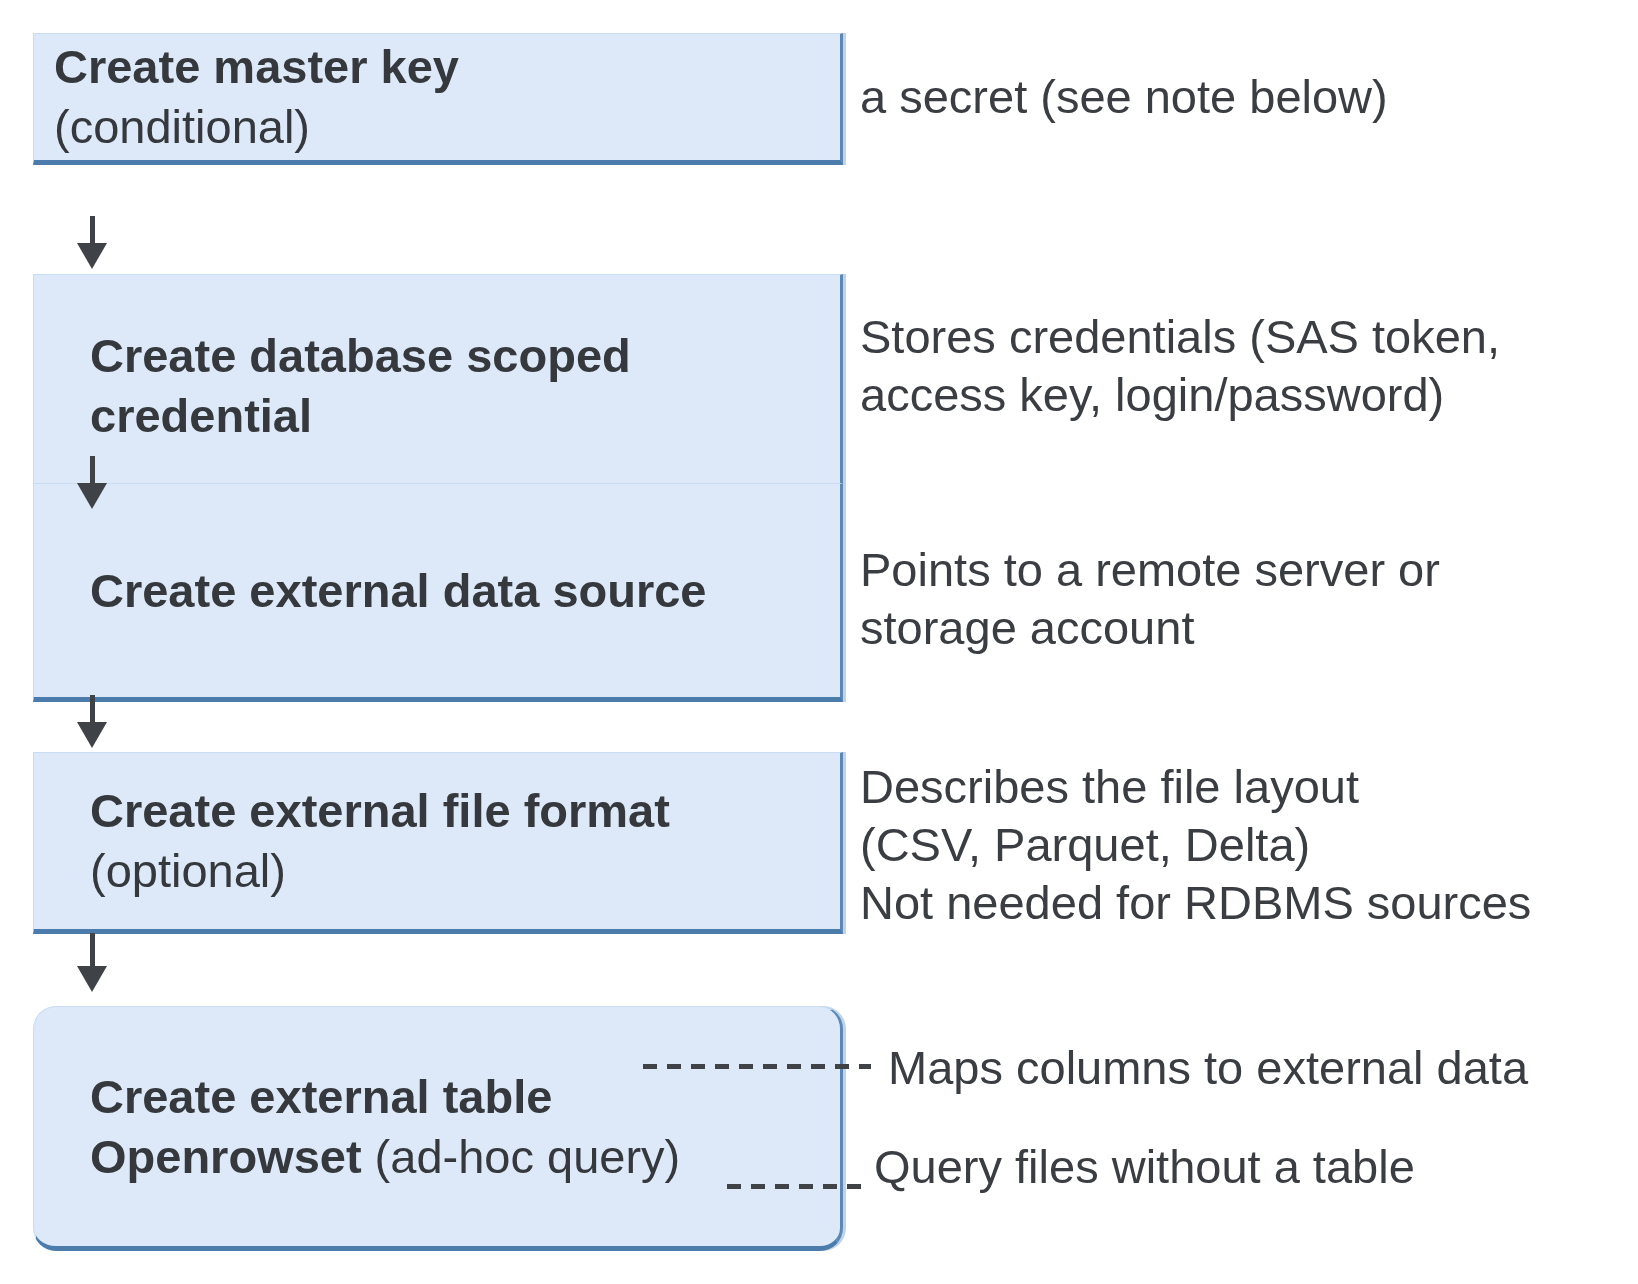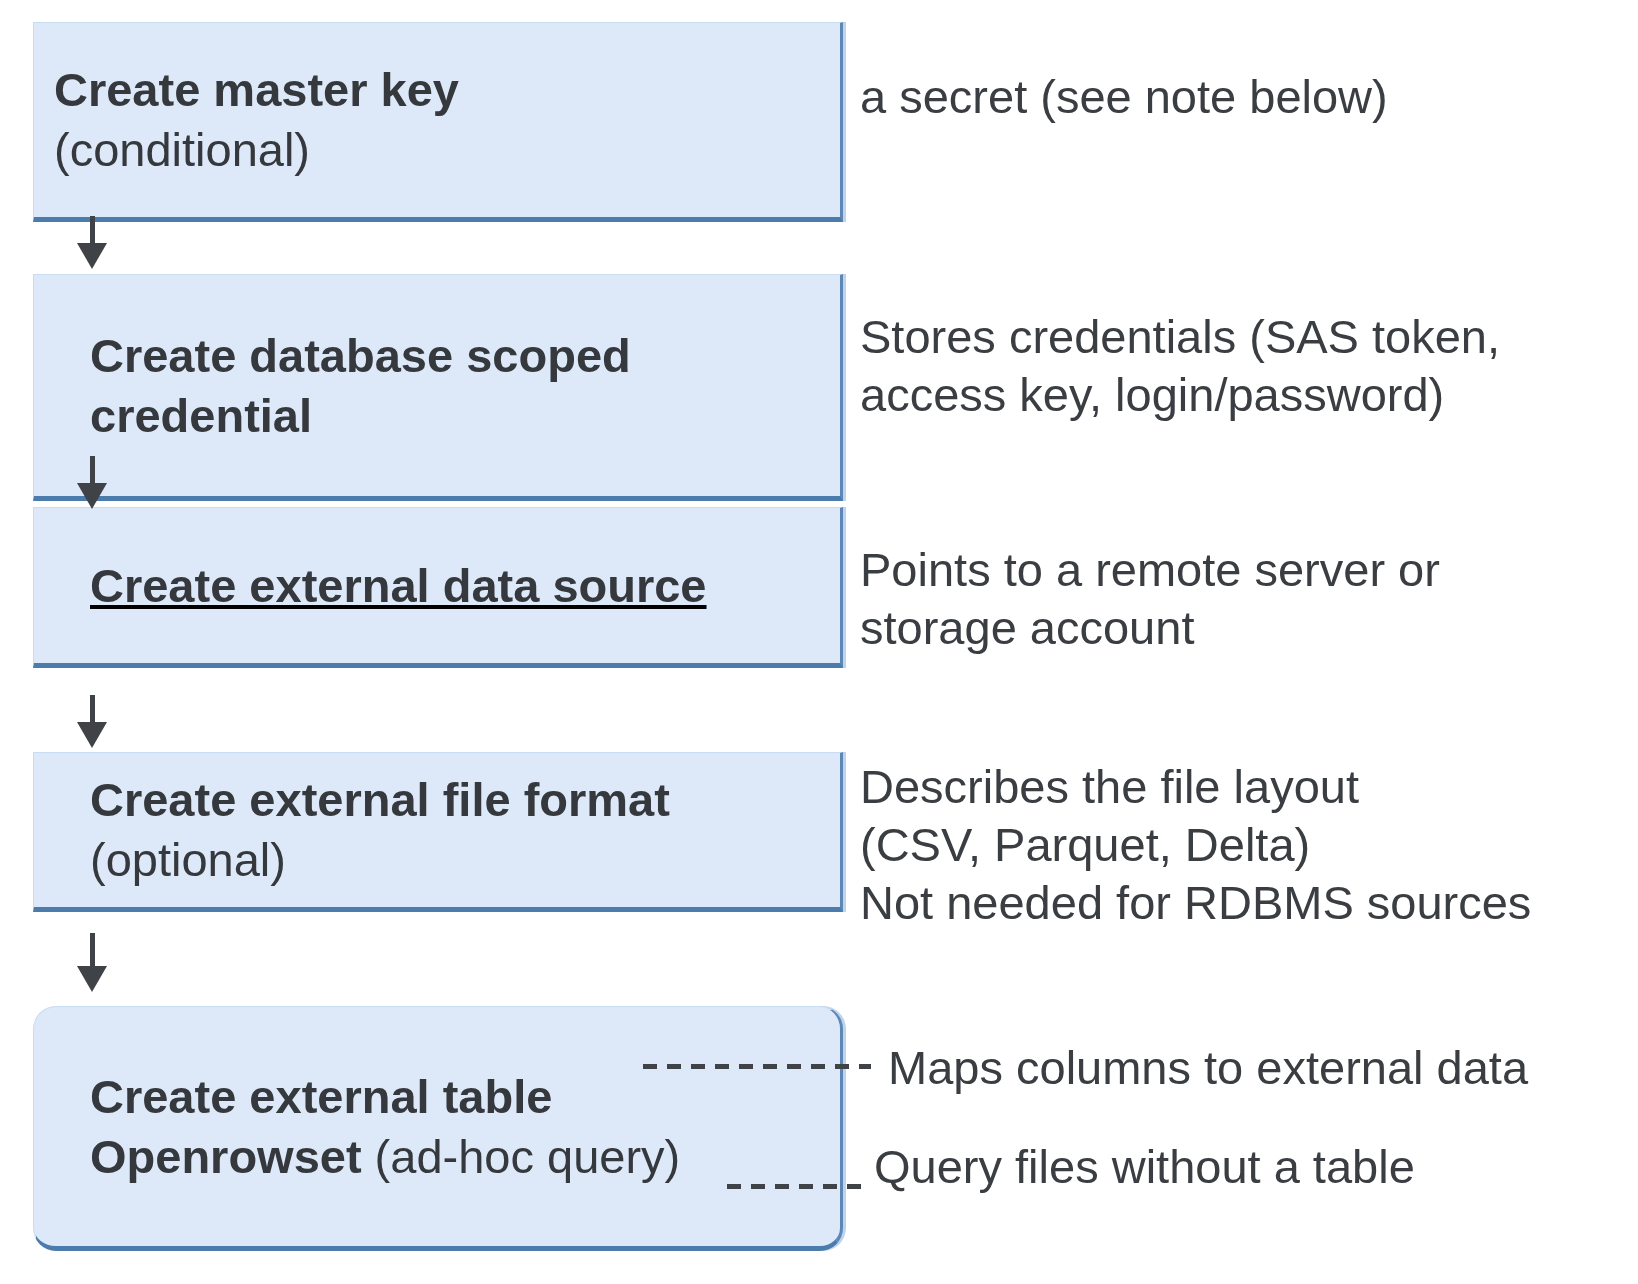--- a/index.html
+++ b/index.html
@@ -24,24 +24,24 @@
     border-top: 1px solid #c9dcf2;
     border-left: 1px solid #c9dcf2;
     border-right: 3px solid #5d87b4;
     border-bottom: 5px solid #4b7cab;
     box-shadow: 3px 0 0 #bcd4ee;
     display: flex;
     flex-direction: column;
     justify-content: center;
     padding-left: 56px;
   }
-  .box1 { top: 22px;   height: 200px; padding-left: 20px; }
+  .box1 { top: 33px;   height: 132px; padding-left: 20px; }
   .box2 { top: 274px;  height: 227px; }
-  .box3 { top: 507px;  height: 161px; text-decoration: underline; }
-  .box4 { top: 752px;  height: 160px; }
+  .box3 { top: 483px;  height: 219px; }
+  .box4 { top: 752px;  height: 182px; }
   .box5 { top: 1006px; height: 245px; border-radius: 23px; }
   .bline {
     font-size: 47px;
     line-height: 60px;
     color: #35383c;
     white-space: nowrap;
   }
   .bold { font-weight: bold; }
   .qual { margin-left: 13px; }
   .note {

